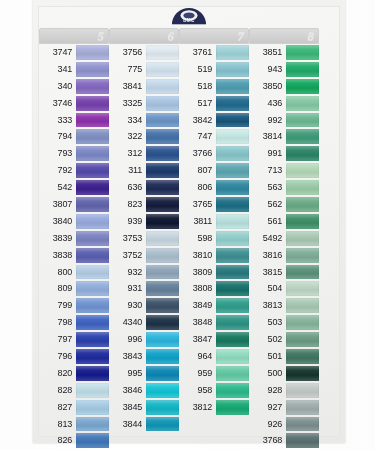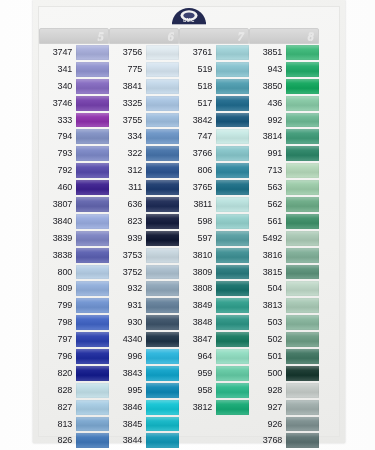--- a/index.html
+++ b/index.html
@@ -149,21 +149,21 @@
                 <div class="swatch" style="background: rgb(123, 135, 198);"></div>
               </div>
             </div>
             <div class="row">
               <div class="code">792</div>
               <div class="swatch-wrap">
                 <div class="swatch" style="background: rgb(85, 73, 171);"></div>
               </div>
             </div>
             <div class="row">
-              <div class="code">460</div>
+              <div class="code">542</div>
               <div class="swatch-wrap">
                 <div class="swatch" style="background: rgb(60, 31, 143);"></div>
               </div>
             </div>
             <div class="row">
               <div class="code">3807</div>
               <div class="swatch-wrap">
                 <div class="swatch" style="background: rgb(97, 100, 173);"></div>
               </div>
             </div>
@@ -280,26 +280,20 @@
                 <div class="swatch" style="background: rgb(195, 216, 234);"></div>
               </div>
             </div>
             <div class="row">
               <div class="code">3325</div>
               <div class="swatch-wrap">
                 <div class="swatch" style="background: rgb(168, 196, 226);"></div>
               </div>
             </div>
             <div class="row">
-              <div class="code">3755</div>
-              <div class="swatch-wrap">
-                <div class="swatch" style="background: rgb(156, 188, 221);"></div>
-              </div>
-            </div>
-            <div class="row">
               <div class="code">334</div>
               <div class="swatch-wrap">
                 <div class="swatch" style="background: rgb(106, 148, 198);"></div>
               </div>
             </div>
             <div class="row">
               <div class="code">322</div>
               <div class="swatch-wrap">
                 <div class="swatch" style="background: rgb(69, 114, 169);"></div>
               </div>
@@ -449,20 +443,26 @@
                 <div class="swatch" style="background: rgb(198, 233, 228);"></div>
               </div>
             </div>
             <div class="row">
               <div class="code">3766</div>
               <div class="swatch-wrap">
                 <div class="swatch" style="background: rgb(133, 196, 201);"></div>
               </div>
             </div>
             <div class="row">
+              <div class="code">807</div>
+              <div class="swatch-wrap">
+                <div class="swatch" style="background: rgb(90, 165, 176);"></div>
+              </div>
+            </div>
+            <div class="row">
               <div class="code">806</div>
               <div class="swatch-wrap">
                 <div class="swatch" style="background: rgb(46, 135, 160);"></div>
               </div>
             </div>
             <div class="row">
               <div class="code">3765</div>
               <div class="swatch-wrap">
                 <div class="swatch" style="background: rgb(27, 110, 134);"></div>
               </div>
@@ -470,26 +470,20 @@
             <div class="row">
               <div class="code">3811</div>
               <div class="swatch-wrap">
                 <div class="swatch" style="background: rgb(185, 226, 222);"></div>
               </div>
             </div>
             <div class="row">
               <div class="code">598</div>
               <div class="swatch-wrap">
                 <div class="swatch" style="background: rgb(146, 207, 203);"></div>
-              </div>
-            </div>
-            <div class="row">
-              <div class="code">597</div>
-              <div class="swatch-wrap">
-                <div class="swatch" style="background: rgb(86, 158, 162);"></div>
               </div>
             </div>
             <div class="row">
               <div class="code">3810</div>
               <div class="swatch-wrap">
                 <div class="swatch" style="background: rgb(61, 143, 147);"></div>
               </div>
             </div>
             <div class="row">
               <div class="code">3809</div>

